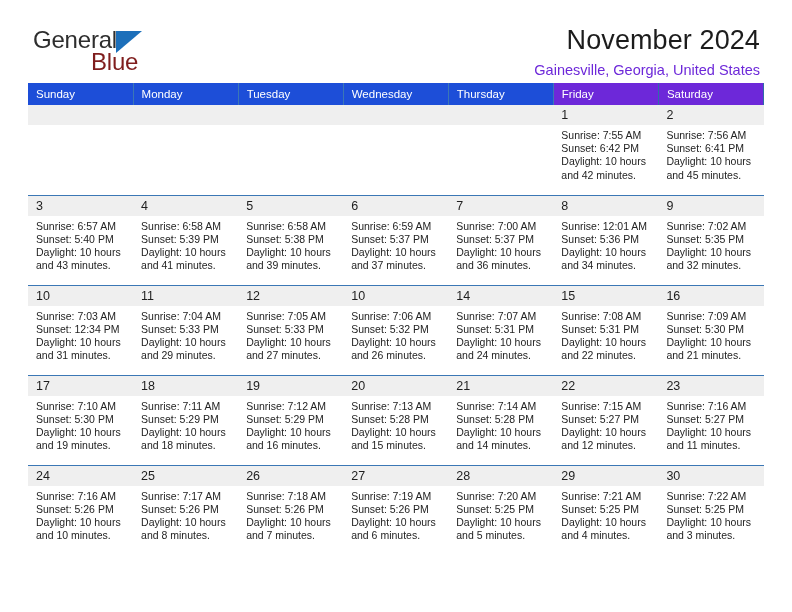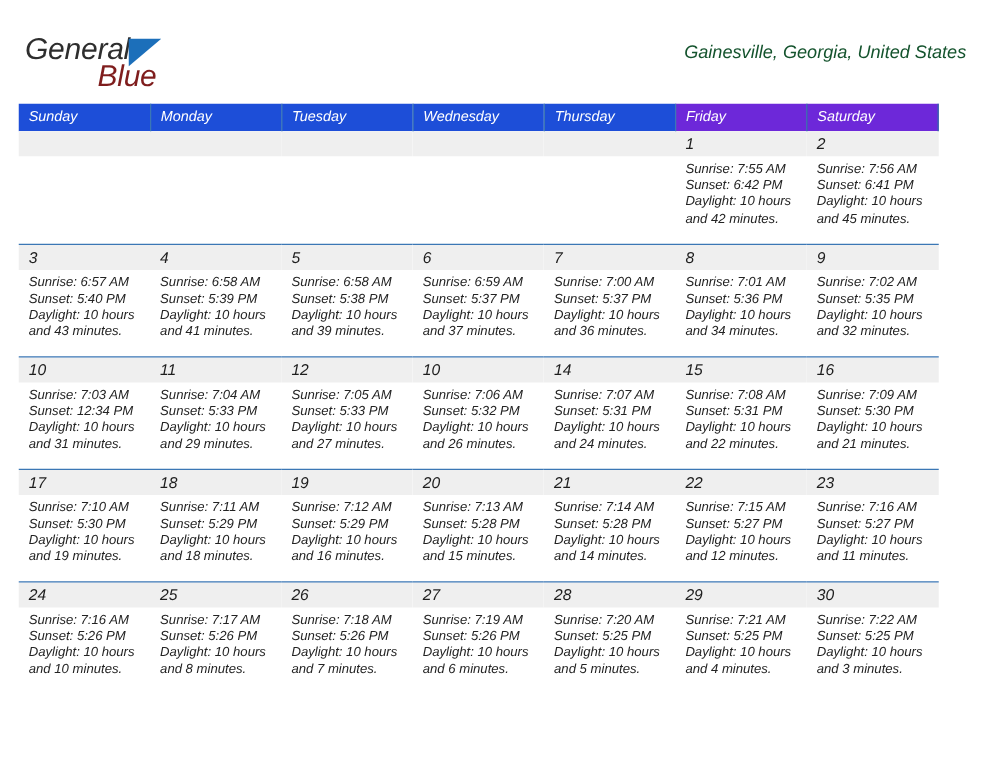--- a/index.html
+++ b/index.html
@@ -13,22 +13,21 @@
     width: 792px;
     height: 612px;
     font-family: "Liberation Sans", sans-serif;
     color: #1a1a1a;
     overflow: hidden;
   }
   .page {
     position: relative;
     width: 792px;
     height: 468px;
-    padding: 0 15px;
-    font-style: italic;
+    padding: 0 28px;
   }
 
   
   .header {
     display: flex;
     align-items: flex-start;
     justify-content: space-between;
     padding-top: 26px;
     height: 78px;
   }
@@ -72,21 +71,21 @@
   .cal-title {
     font-size: 27px;
     font-weight: normal;
     color: #1c1c1c;
     line-height: 1.05;
     margin: 0;
     letter-spacing: 0.1px;
   }
   .cal-subtitle {
     font-size: 14.5px;
-    color: #14532d;
+    color: #6d28d9;
     margin: 9px 0 0 13px;
     line-height: 1.1;
   }
 
   
   .calendar {
     width: 736px;
     border-collapse: collapse;
     table-layout: fixed;
     margin-top: 5px;
@@ -146,20 +145,21 @@
 
   <div class="header">
 
     <div class="logo">
       <span class="logo-general">General</span>
       <span class="logo-tri"></span>
       <span class="logo-blue">Blue</span>
     </div>
 
     <div class="title-block">
+      <h1 class="cal-title">November 2024</h1>
       <p class="cal-subtitle">Gainesville, Georgia, United States</p>
     </div>
 
   </div>
 
   <table class="calendar">
     <thead>
       <tr id="head-row">
           <th>Sunday</th>
           <th>Monday</th>
@@ -241,21 +241,21 @@
             <div class="daynum">7</div>
             <div class="details">
               <div>Sunrise: 7:00 AM</div>
               <div>Sunset: 5:37 PM</div>
               <div class="dl">Daylight: 10 hours and 36 minutes.</div>
             </div>
           </td>
           <td>
             <div class="daynum">8</div>
             <div class="details">
-              <div>Sunrise: 7:01 AM</div>
+              <div>Sunrise: 12:01 AM</div>
               <div>Sunset: 5:36 PM</div>
               <div class="dl">Daylight: 10 hours and 34 minutes.</div>
             </div>
           </td>
           <td>
             <div class="daynum">9</div>
             <div class="details">
               <div>Sunrise: 7:02 AM</div>
               <div>Sunset: 5:35 PM</div>
               <div class="dl">Daylight: 10 hours and 32 minutes.</div>

